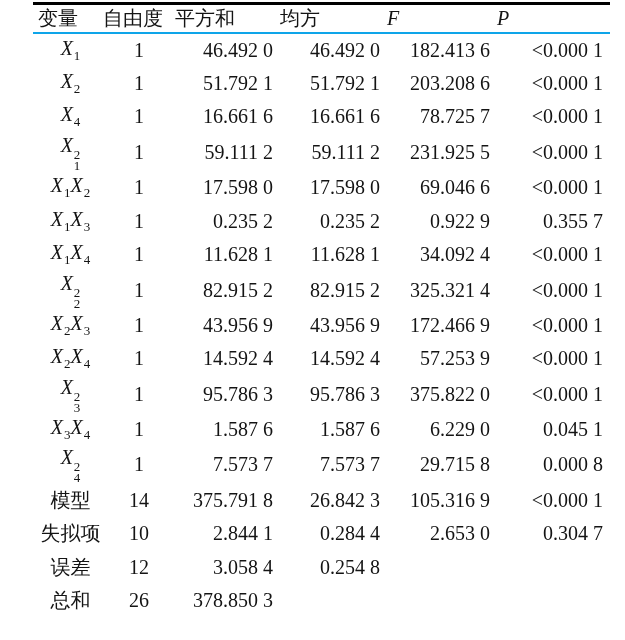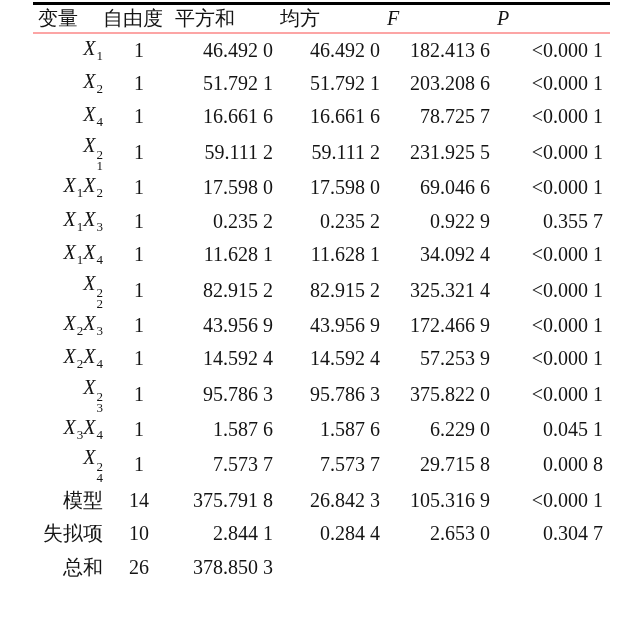--- a/index.html
+++ b/index.html
@@ -14,41 +14,41 @@
   .page { width: 625px; height: 640px; }
   table.anova {
     border-collapse: collapse;
     table-layout: fixed;
     width: 577px;
     margin-left: 33px;
     margin-top: 2px;
     border-top: 3px solid #000000;
   }
   thead tr {
-    border-bottom: 2px solid #fca5a5;
+    border-bottom: 2px solid #0ea5e9;
     height: 29px;
   }
   th {
     font-weight: normal;
     font-size: 20px;
     text-align: left;
     padding: 0;
     vertical-align: middle;
     white-space: nowrap;
   }
   th.c-var { text-align: left; padding-left: 5px; }
   th.italic { font-style: italic; }
   tbody td {
     height: 33.6px;
     font-size: 20px;
     padding: 0;
     vertical-align: middle;
     white-space: nowrap;
   }
-  td.c-var { text-align: right; padding-left: 5px; }
+  td.c-var { text-align: center; padding-left: 5px; }
   td.c-df  { text-align: center; }
   td.num   { text-align: right; padding-right: 7px; }
   .vbase.italic { font-style: italic; }
   .subonly {
     font-size: 13px;
     vertical-align: -5px;
     margin-left: 1px;
   }
   .stack {
     display: inline-flex;
@@ -210,20 +210,28 @@
         </tr>
         <tr>
           <td class="c-var"><span class="vbase">失拟项</span></td>
           <td class="c-df">10</td>
           <td class="num">2.844 1</td>
           <td class="num">0.284 4</td>
           <td class="num">2.653 0</td>
           <td class="num">0.304 7</td>
         </tr>
         <tr>
+          <td class="c-var"><span class="vbase">误差</span></td>
+          <td class="c-df">12</td>
+          <td class="num">3.058 4</td>
+          <td class="num">0.254 8</td>
+          <td class="num"></td>
+          <td class="num"></td>
+        </tr>
+        <tr>
           <td class="c-var"><span class="vbase">总和</span></td>
           <td class="c-df">26</td>
           <td class="num">378.850 3</td>
           <td class="num"></td>
           <td class="num"></td>
           <td class="num"></td>
         </tr>
       </tbody>
   </table>
 </div>

